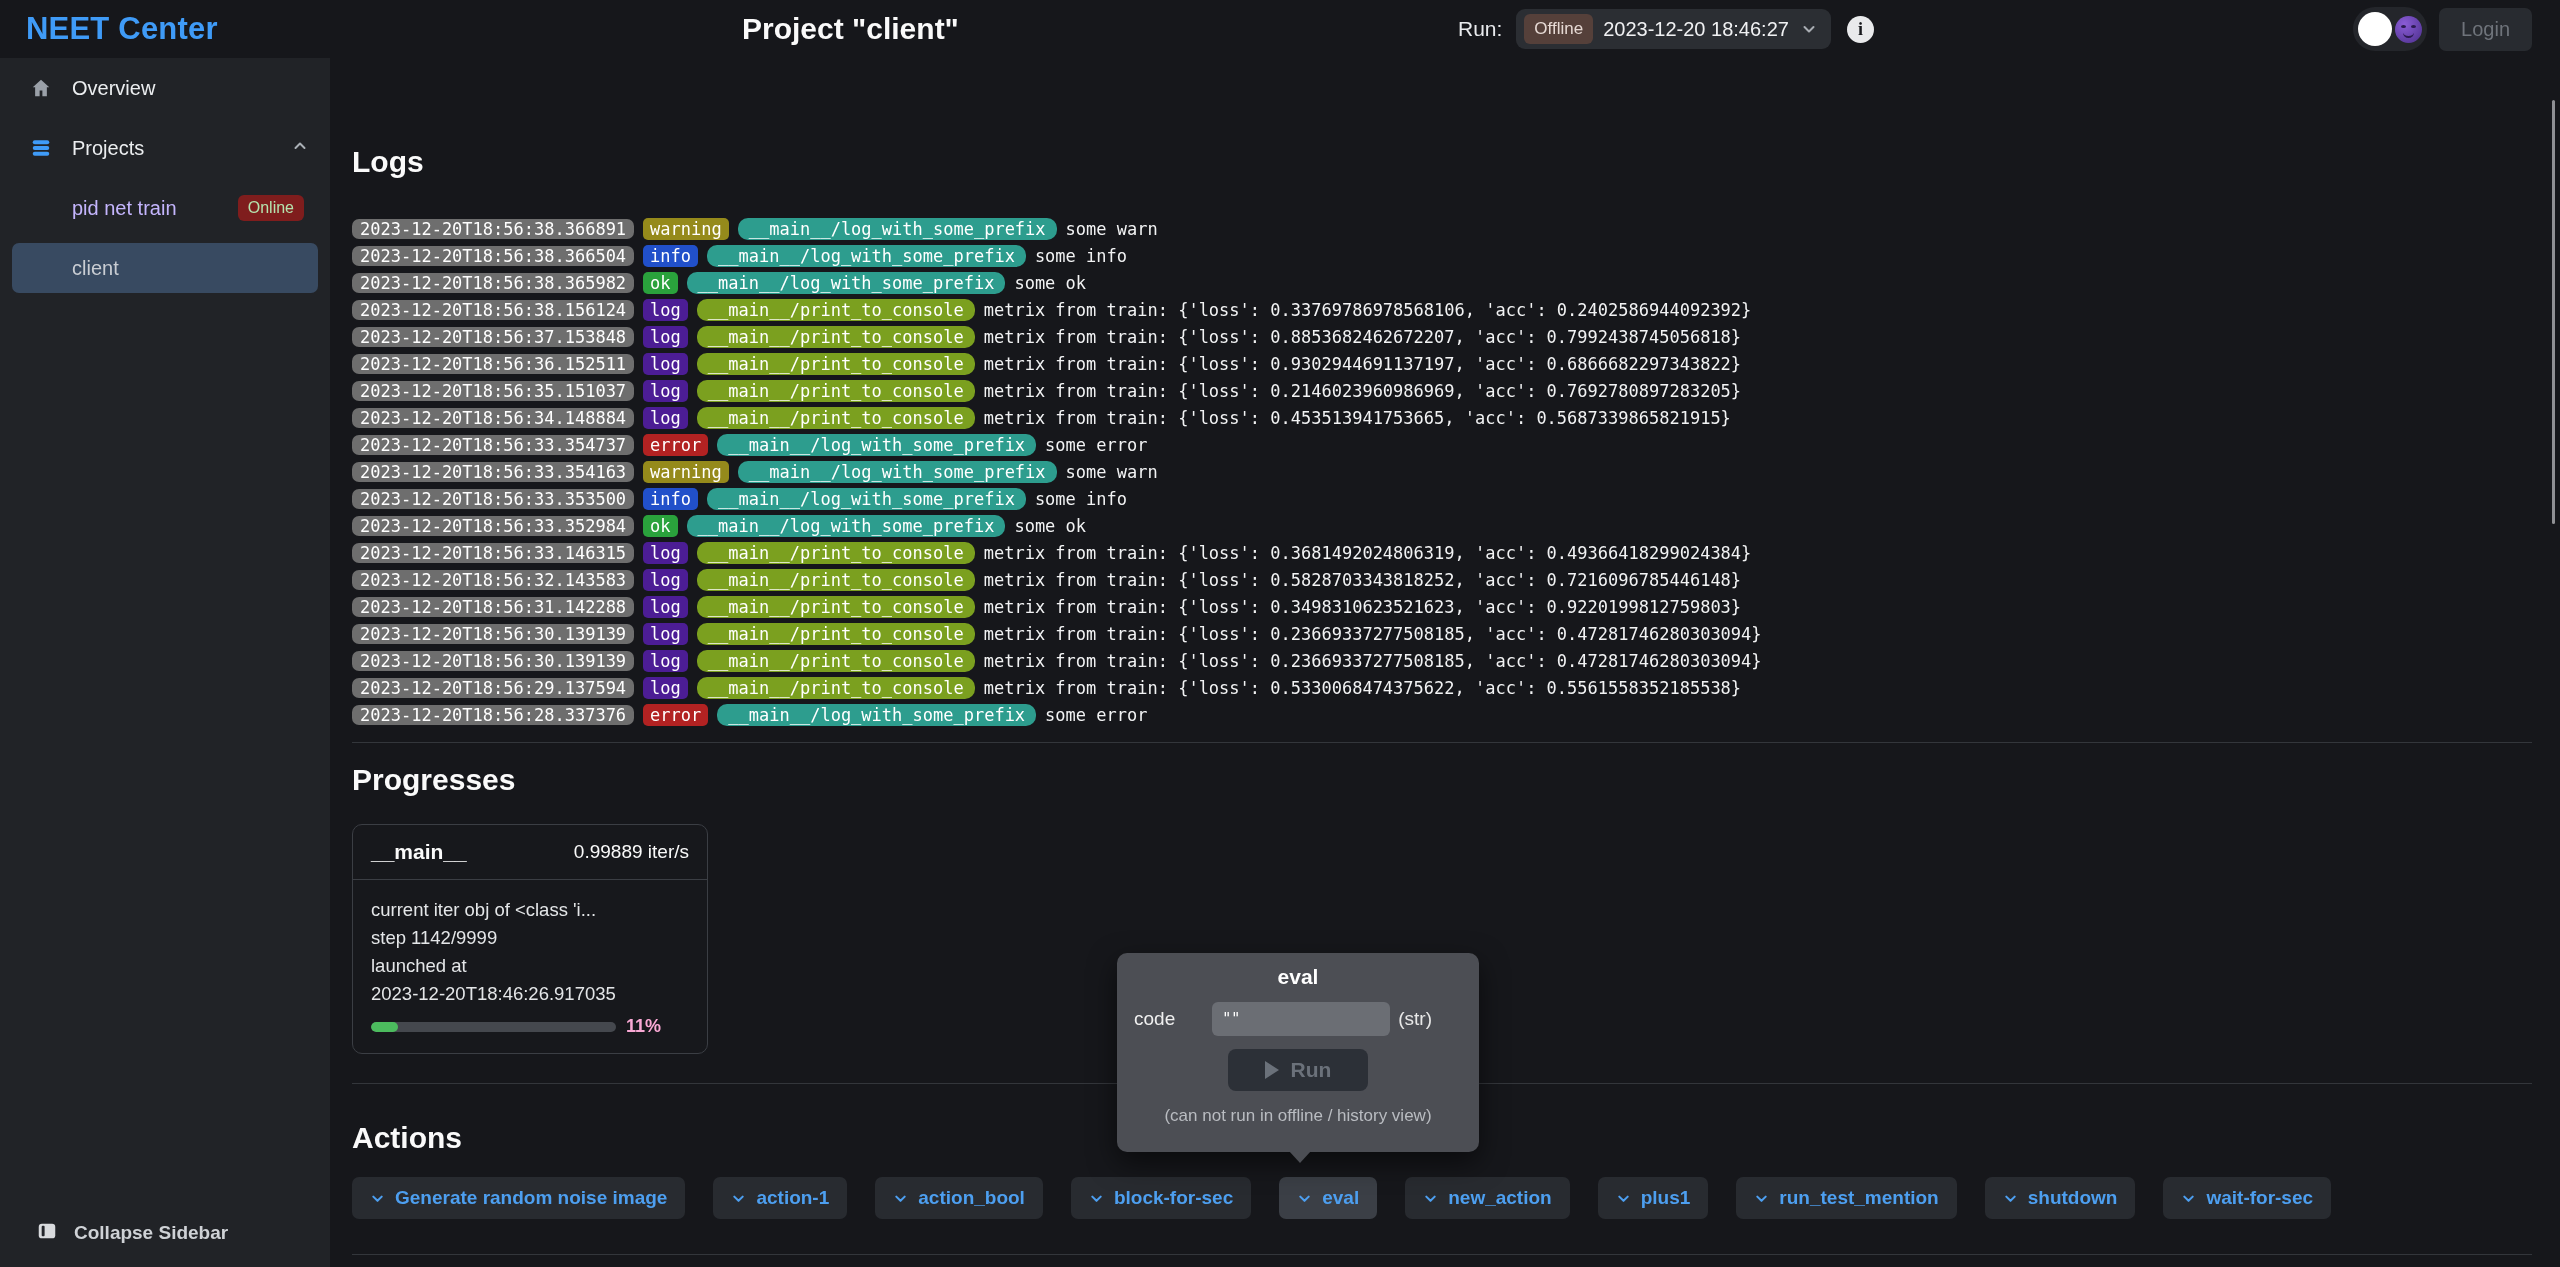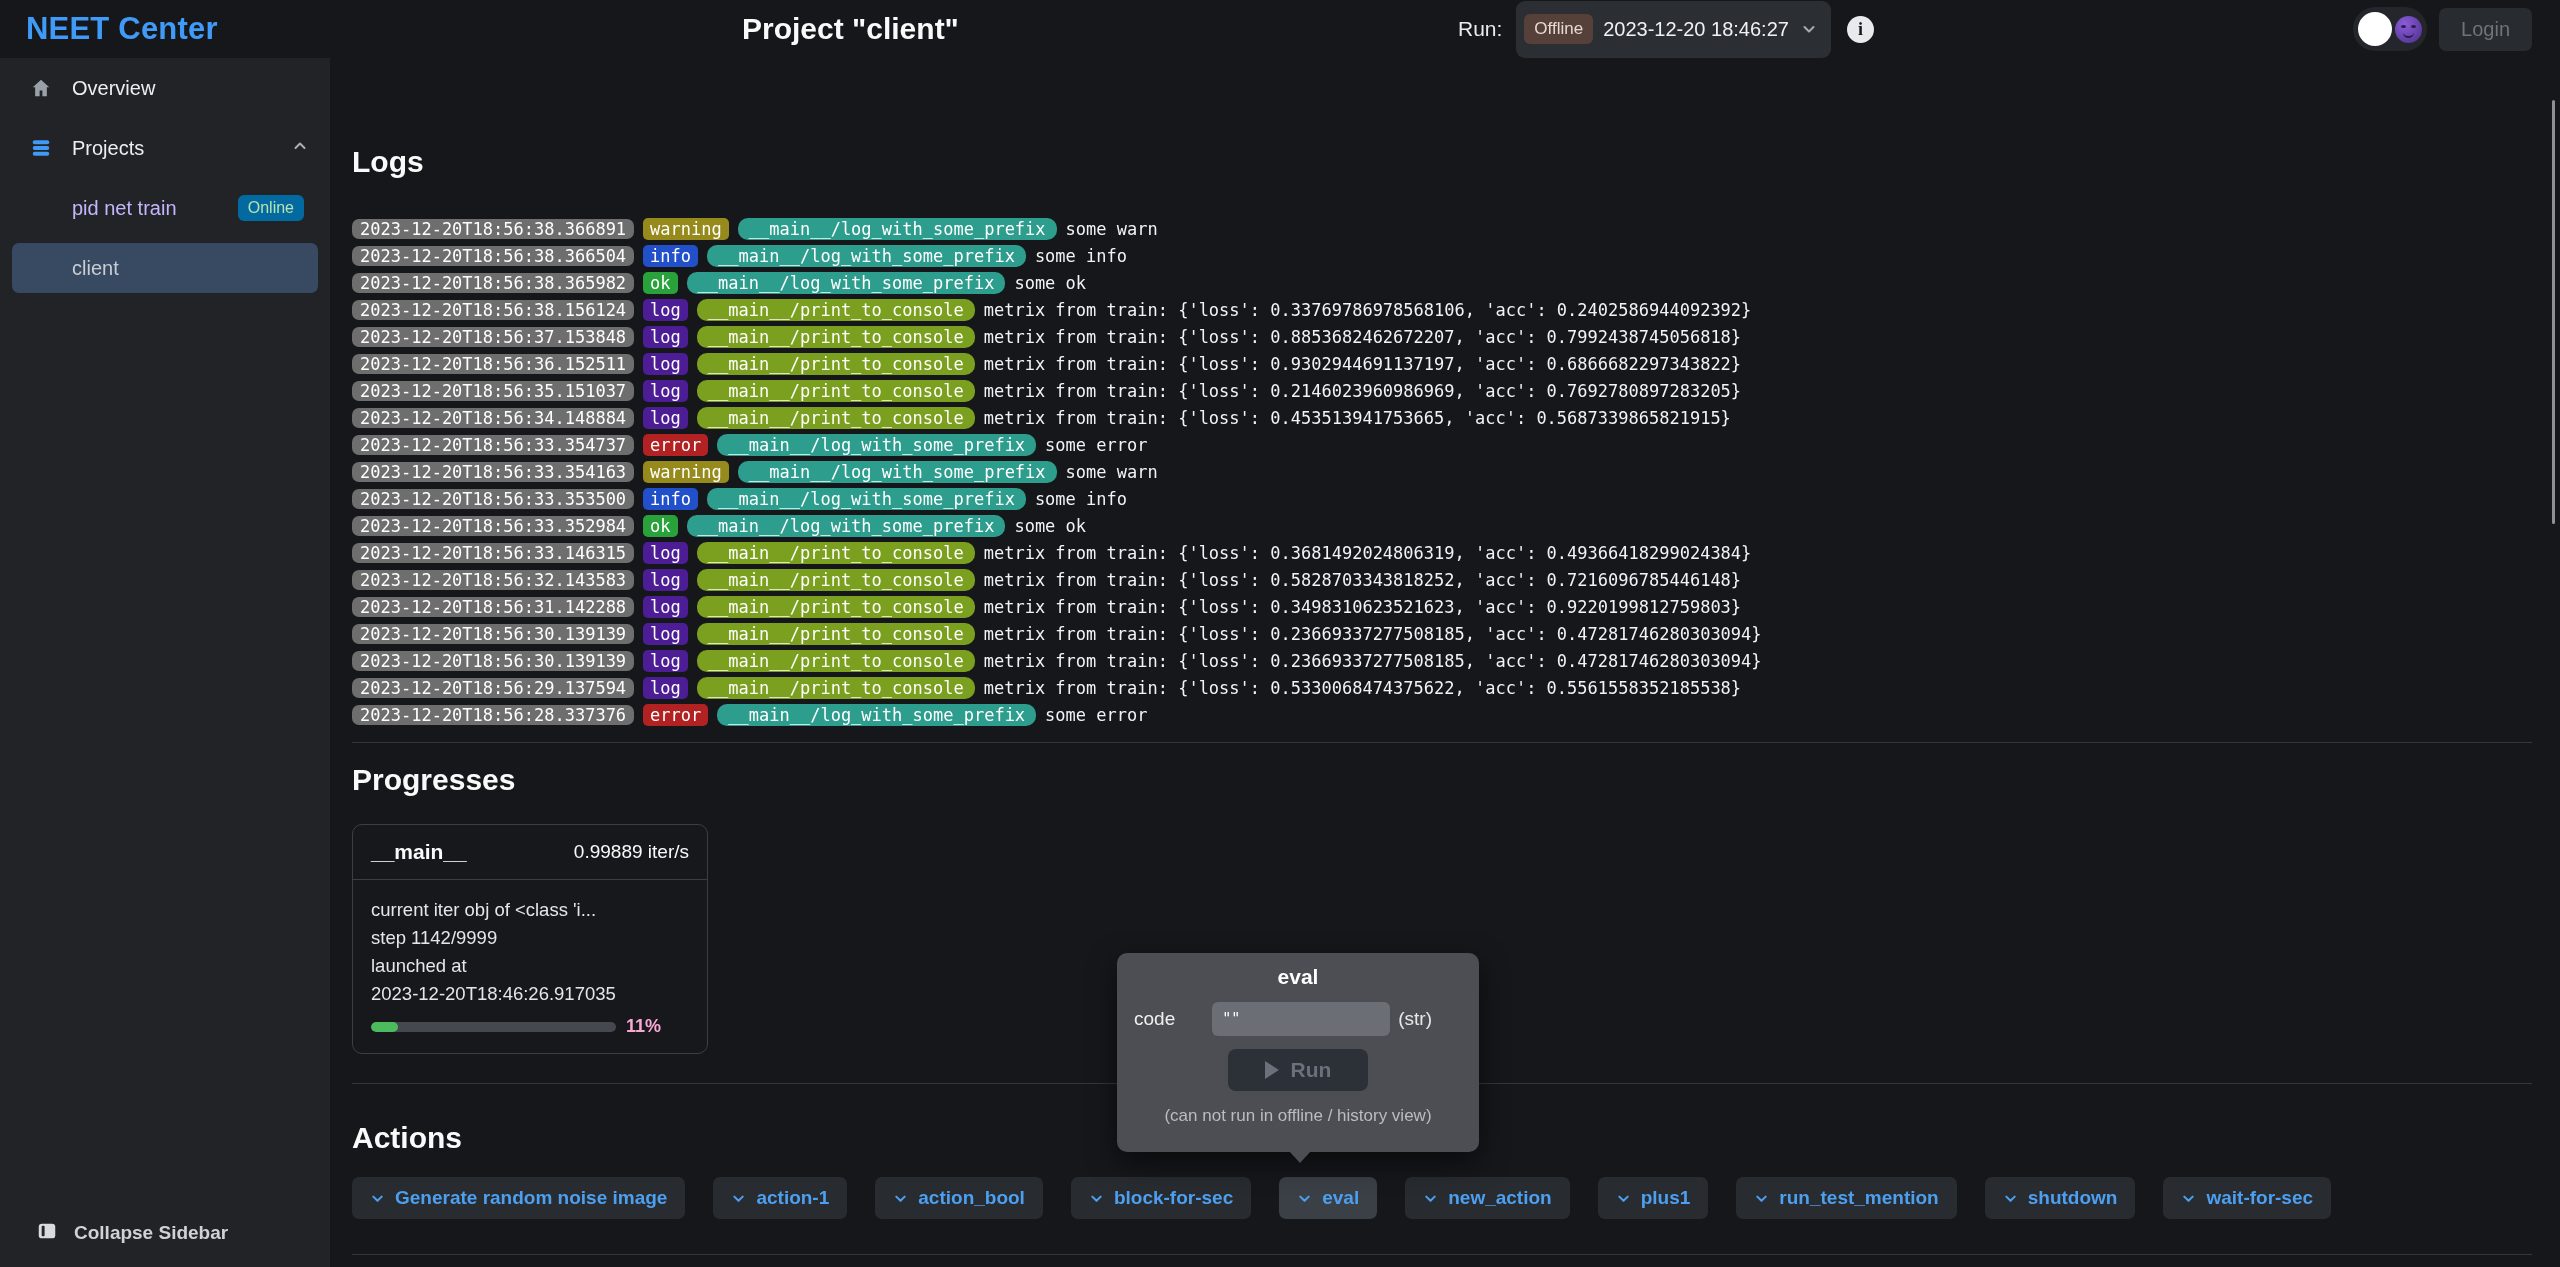--- a/index.html
+++ b/index.html
@@ -7,21 +7,21 @@
   #app {
     position:relative; width:2560px; height:1267px; overflow:hidden;
     background:#16171b; font-family:"Liberation Sans", sans-serif; color:#e8eaed;
   }
   
   .header { position:absolute; left:0; top:0; width:2560px; height:58px; background:#16171b; }
   .logo { position:absolute; left:26px; top:11px; font-size:31px; font-weight:700; color:#3f9bf7; letter-spacing:.2px; }
   .page-title { position:absolute; left:742px; top:12px; font-size:30px; font-weight:700; color:#fafafa; }
   .run-group { position:absolute; left:1458px; top:8px; height:42px; display:flex; align-items:center; }
   .run-label { font-size:21px; color:#e8eaed; margin-right:14px; }
-  .run-select { display:flex; align-items:center; background:#2b2e33; border-radius:9px; height:57px; padding:0 14px 0 8px; cursor:pointer; }
+  .run-select { display:flex; align-items:center; background:#2b2e33; border-radius:9px; height:40px; padding:0 14px 0 8px; cursor:pointer; }
   .offline-badge { background:#55403a; color:#e6d9d4; font-size:17px; border-radius:6px; padding:5px 10px; margin-right:10px; }
   .run-ts { font-size:20px; color:#f0f1f3; margin-right:12px; }
   .chev { width:16px; height:16px; }
   .run-select .chev { color:#a9adb3; }
   .info-icon { margin-left:16px; width:27px; height:27px; border-radius:50%; background:#e9eaec; color:#17181c;
     display:flex; align-items:center; justify-content:center; font-size:18px; font-weight:700; font-family:"Liberation Serif", serif; cursor:pointer; }
   .account { position:absolute; right:28px; top:7px; display:flex; align-items:center; gap:12px; }
   .avatar-pill { display:flex; align-items:center; background:#24262b; border-radius:999px; padding:5px; height:44px; cursor:pointer; }
   .avatar-white { width:34px; height:34px; border-radius:50%; background:#ffffff; }
   .avatar-emoji { position:relative; width:27px; height:27px; border-radius:50%; margin-left:3px;
@@ -32,21 +32,21 @@
   
   .sidebar { position:absolute; left:0; top:58px; width:330px; height:1209px; background:#212327; }
   .side-row { height:60px; display:flex; align-items:center; padding:0 22px 0 30px; cursor:pointer; }
   .side-row .icon { width:24px; display:flex; }
   .side-label { font-size:20px; color:#eceef0; margin-left:18px; flex:1; }
   .side-chevron { color:#aab0b6; }
   .proj-item { height:60px; margin:0 12px; display:flex; align-items:center; padding:0 14px 0 60px; border-radius:7px; cursor:pointer; }
   .proj-item .p-label { font-size:20px; color:#c4b5fd; flex:1; }
   .proj-item.selected { height:50px; margin:5px 12px; background:#384a61; }
   .proj-item.selected .p-label { color:#c9cdd3; }
-  .online-badge { background:#0369a1; color:#b5e3ae; font-size:16px; border-radius:6px; padding:4px 10px; }
+  .online-badge { background:#7f1d1d; color:#b5e3ae; font-size:16px; border-radius:6px; padding:4px 10px; }
   .collapse-row { position:absolute; left:0; bottom:14px; width:330px; height:40px; display:flex; align-items:center; padding-left:36px; cursor:pointer; }
   .collapse-label { font-size:19px; font-weight:700; color:#cfd2d6; margin-left:16px; }
   
   .main { position:absolute; left:330px; top:58px; width:2230px; height:1209px; padding:0 28px 0 22px; }
   .section-heading { font-size:30px; font-weight:700; color:#fafafa; line-height:44px; }
   .h-logs { margin-top:82px; }
   .divider { height:1px; background:#33363b; width:100%; }
   
   .log-list { margin-top:31px; font-family:"DejaVu Sans Mono", monospace; font-size:17px; }
   .log-row { height:27px; display:flex; align-items:center; gap:9px; white-space:nowrap; }

